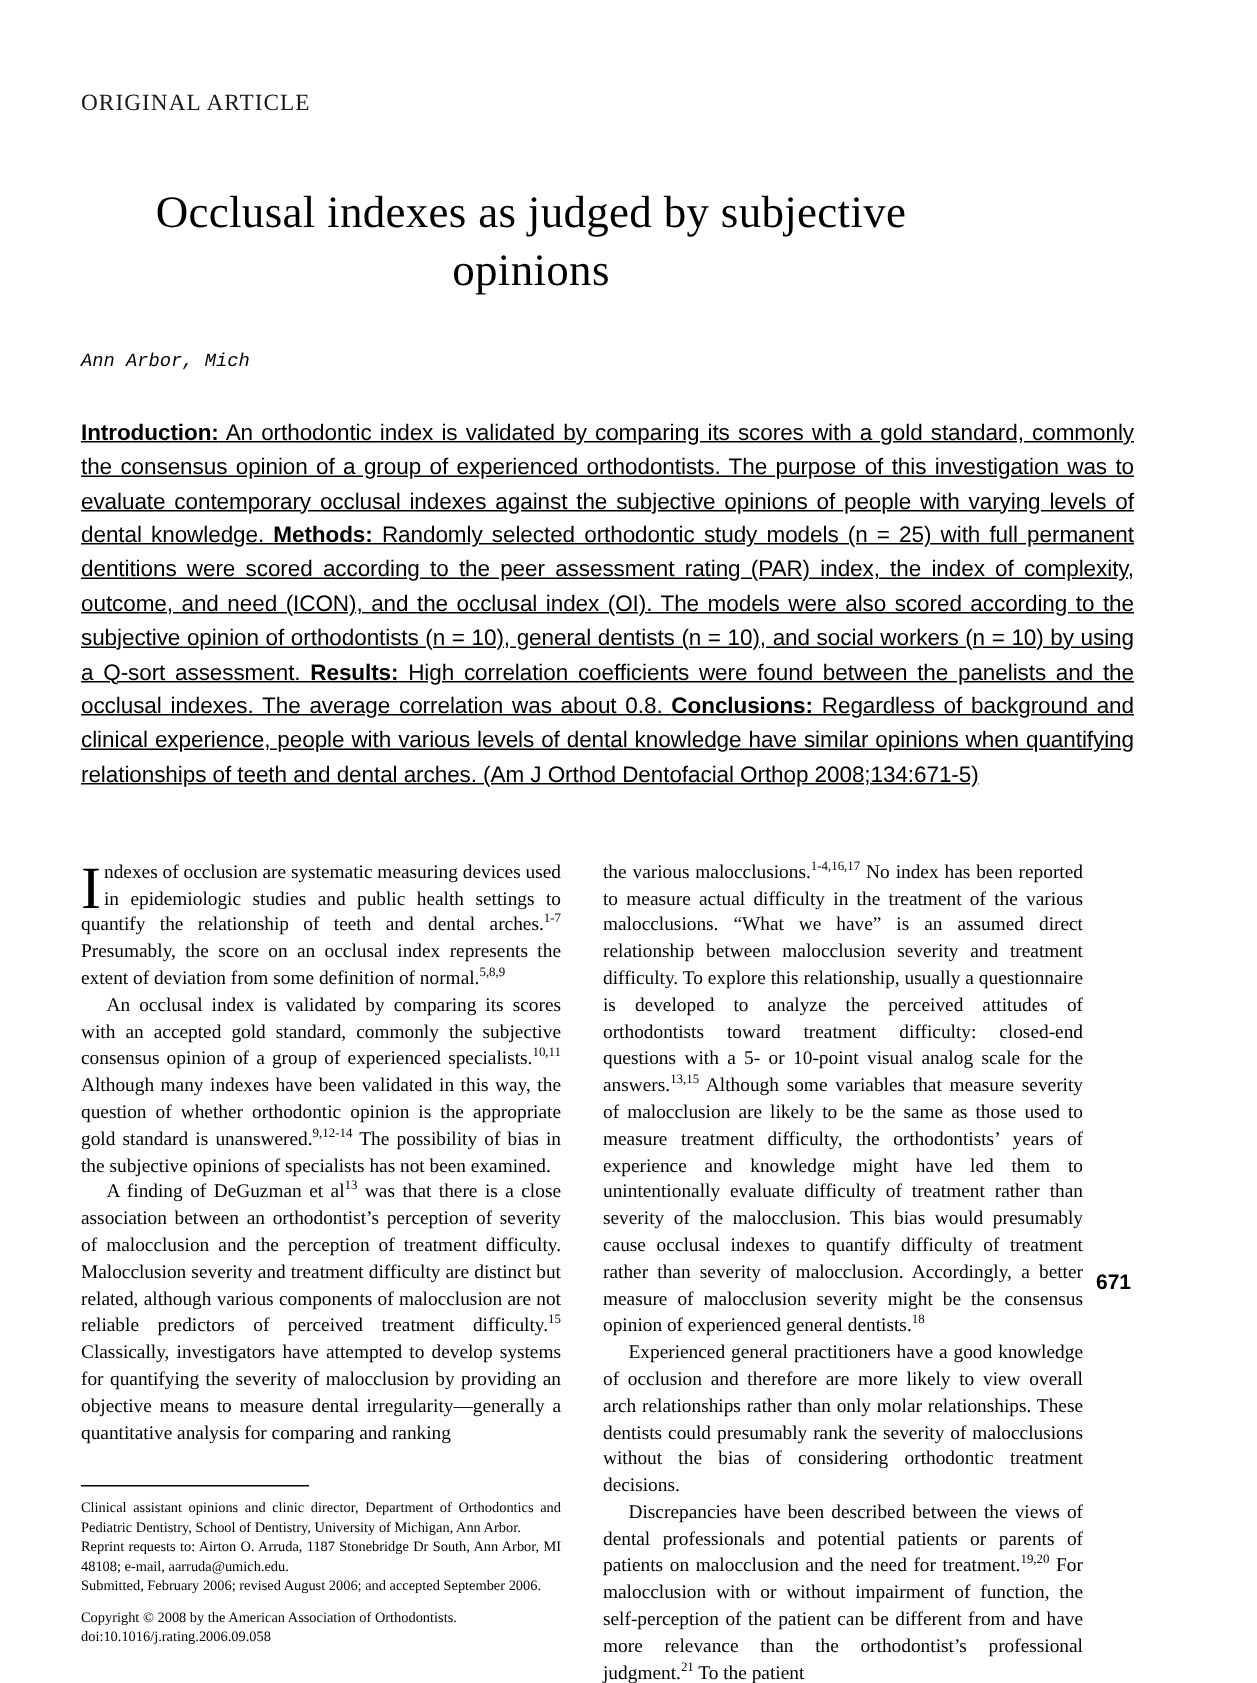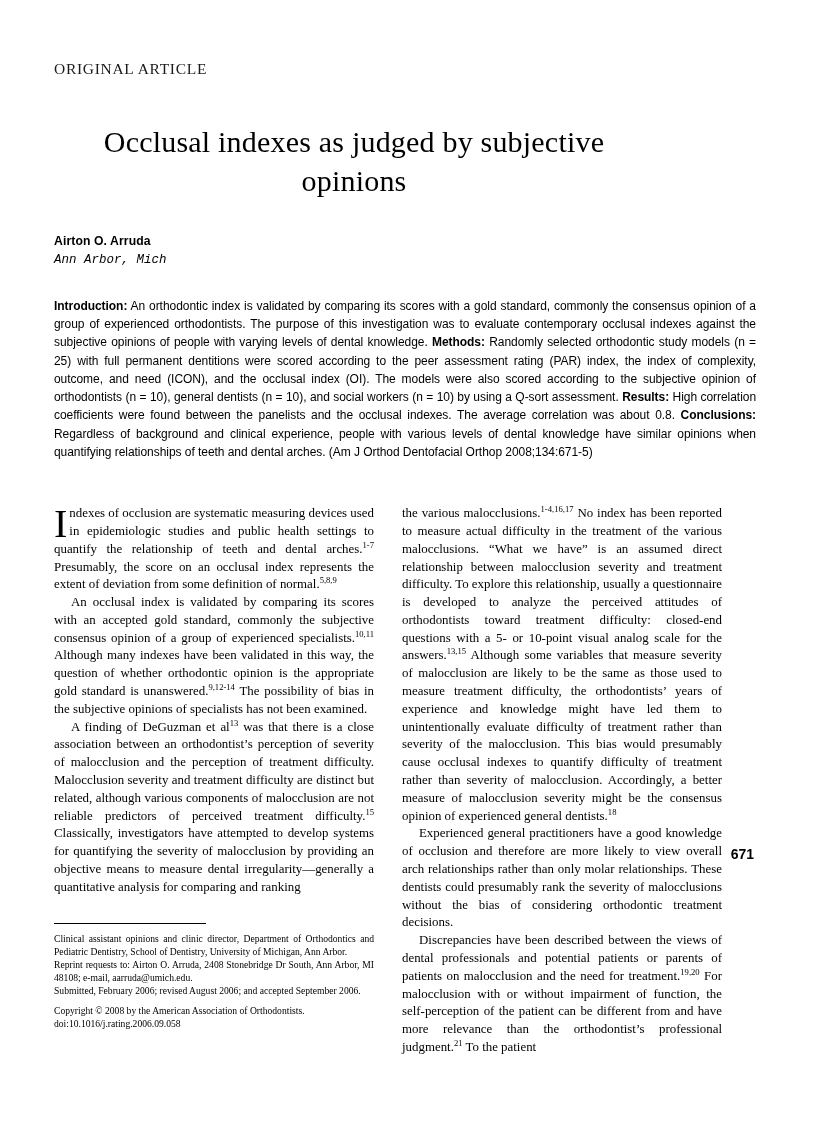--- a/index.html
+++ b/index.html
@@ -47,25 +47,26 @@
     letter-spacing: 0.1px;
   }
   .affiliation {
     font-family: Liberation Mono, monospace;
     font-style: italic;
     font-size: 12.5px;
     margin: 0 0 30px 0;
   }
   .abstract {
     font-family: "Liberation Sans", sans-serif;
-    font-size: 12px;
+    font-size: 15px;
     line-height: 1.52;
     text-align: justify;
     margin: 0 0 44px 0;
     letter-spacing: -0.05px;
+    text-decoration: underline;
   }
   .abstract b { font-weight: bold; }
   .columns {
     display: flex;
     gap: 28px;
     align-items: flex-start;
   }
   .col {
     width: 320px;
     font-size: 12.9px;
@@ -117,42 +118,41 @@
 </style>
 </head>
 <body>
 
 <div class="page">
 
   <div class="article-type">ORIGINAL ARTICLE</div>
 
   <h1 class="title">Occlusal indexes as judged by subjective opinions</h1>
 
-  <div class="author">Airton O. Arruda</div>
   <div class="affiliation">Ann Arbor, Mich</div>
 
   <div class="abstract">
     <b>Introduction:</b><span> An orthodontic index is validated by comparing its scores with a gold standard, commonly the consensus opinion of a group of experienced orthodontists. The purpose of this investigation was to evaluate contemporary occlusal indexes against the subjective opinions of people with varying levels of dental knowledge. </span><b>Methods:</b><span> Randomly selected orthodontic study models (n = 25) with full permanent dentitions were scored according to the peer assessment rating (PAR) index, the index of complexity, outcome, and need (ICON), and the occlusal index (OI). The models were also scored according to the subjective opinion of orthodontists (n = 10), general dentists (n = 10), and social workers (n = 10) by using a Q-sort assessment. </span><b>Results:</b><span> High correlation coefficients were found between the panelists and the occlusal indexes. The average correlation was about 0.8. </span><b>Conclusions:</b><span> Regardless of background and clinical experience, people with various levels of dental knowledge have similar opinions when quantifying relationships of teeth and dental arches. (Am J Orthod Dentofacial Orthop 2008;134:671-5)</span>
   </div>
 
   <div class="columns">
 
     <div class="col">
 
       <p class="first dropcap-para"><span class="dropcap">I</span><span>ndexes of occlusion are systematic measuring devices used in epidemiologic studies and public health settings to quantify the relationship of teeth and dental arches.</span><sup>1-7</sup><span> Presumably, the score on an occlusal index represents the extent of deviation from some definition of normal.</span><sup>5,8,9</sup></p>
 
       <p><span>An occlusal index is validated by comparing its scores with an accepted gold standard, commonly the subjective consensus opinion of a group of experienced specialists.</span><sup>10,11</sup><span> Although many indexes have been validated in this way, the question of whether orthodontic opinion is the appropriate gold standard is unanswered.</span><sup>9,12-14</sup><span> The possibility of bias in the subjective opinions of specialists has not been examined.</span></p>
 
       <p><span>A finding of DeGuzman et al</span><sup>13</sup><span> was that there is a close association between an orthodontist’s perception of severity of malocclusion and the perception of treatment difficulty. Malocclusion severity and treatment difficulty are distinct but related, although various components of malocclusion are not reliable predictors of perceived treatment difficulty.</span><sup>15</sup><span> Classically, investigators have attempted to develop systems for quantifying the severity of malocclusion by providing an objective means to measure dental irregularity—generally a quantitative analysis for comparing and ranking</span></p>
 
       <hr class="footnote-rule">
 
       <div class="footnote">
         <p>Clinical assistant opinions and clinic director, Department of Orthodontics and Pediatric Dentistry, School of Dentistry, University of Michigan, Ann Arbor.</p>
-        <p>Reprint requests to: Airton O. Arruda, 2408 Stonebridge Dr South, Ann Arbor, MI 48108; e-mail, aarruda@umich.edu.</p>
+        <p>Reprint requests to: Airton O. Arruda, 1187 Stonebridge Dr South, Ann Arbor, MI 48108; e-mail, aarruda@umich.edu.</p>
         <p>Submitted, February 2006; revised August 2006; and accepted September 2006.</p>
         <p class="gap">Copyright © 2008 by the American Association of Orthodontists.</p>
         <p>doi:10.1016/j.rating.2006.09.058</p>
       </div>
 
     </div>
 
     <div class="col">
 
       <p class="first"><span>the various malocclusions.</span><sup>1-4,16,17</sup><span> No index has been reported to measure actual difficulty in the treatment of the various malocclusions. “What we have” is an assumed direct relationship between malocclusion severity and treatment difficulty. To explore this relationship, usually a questionnaire is developed to analyze the perceived attitudes of orthodontists toward treatment difficulty: closed-end questions with a 5- or 10-point visual analog scale for the answers.</span><sup>13,15</sup><span> Although some variables that measure severity of malocclusion are likely to be the same as those used to measure treatment difficulty, the orthodontists’ years of experience and knowledge might have led them to unintentionally evaluate difficulty of treatment rather than severity of the malocclusion. This bias would presumably cause occlusal indexes to quantify difficulty of treatment rather than severity of malocclusion. Accordingly, a better measure of malocclusion severity might be the consensus opinion of experienced general dentists.</span><sup>18</sup></p>

